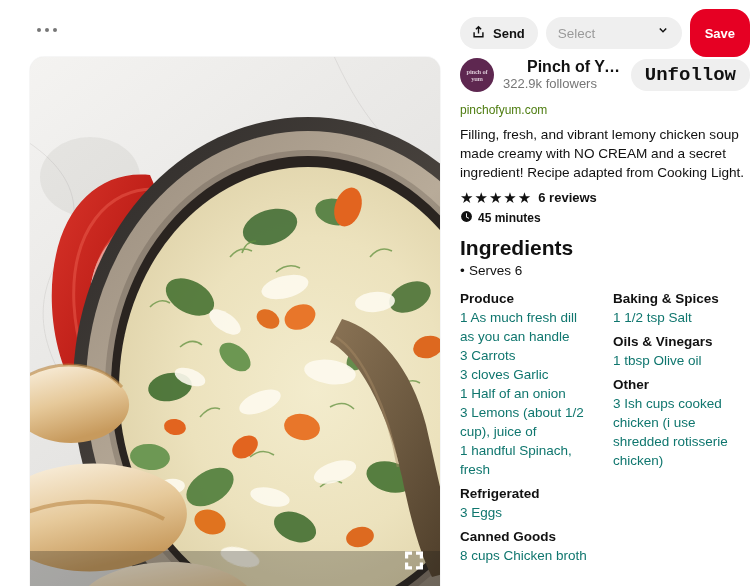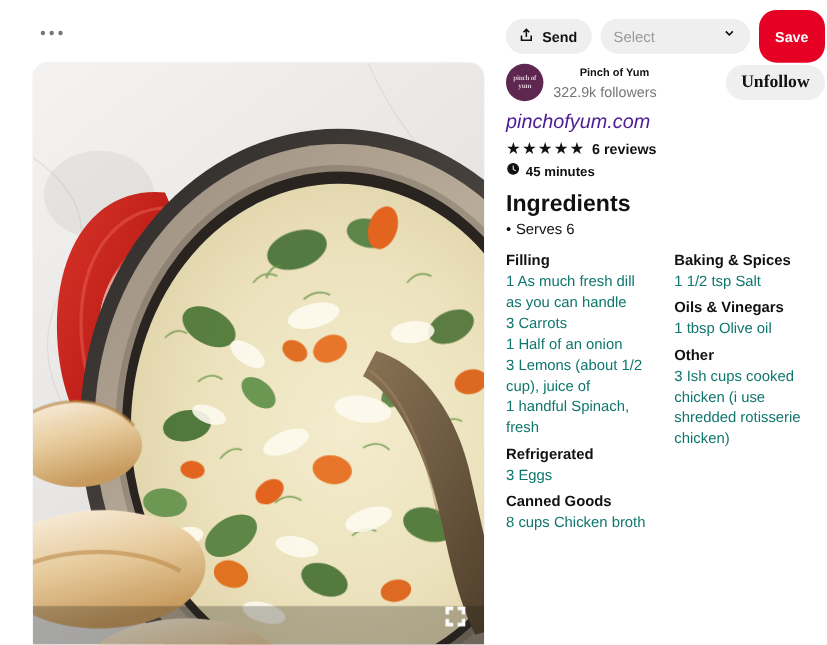--- a/index.html
+++ b/index.html
@@ -153,58 +153,57 @@
   .avatar .av-l1, .avatar .av-l2 {
     color: #d7c3d2;
     font-size: 6.5px;
     line-height: 7px;
     letter-spacing: -0.2px;
     font-weight: bold;
     font-family: "Liberation Serif", serif;
   }
   .creator-meta { flex: 1 1 auto; min-width: 0; }
   .creator-name {
-    font-size: 10px;
+    font-size: 16px;
     font-weight: bold;
     color: #111111;
     line-height: 17px;
     white-space: nowrap;
     overflow: hidden;
     text-overflow: ellipsis;
     padding-left: 24px;
   }
   .creator-followers {
     font-size: 13px;
     color: #767676;
     line-height: 17px;
   }
   .unfollow-btn {
     flex: 0 0 auto;
     height: 32px;
     padding: 0 14px;
     background: #efefef;
     border: none;
     border-radius: 16px;
-    font-family: Liberation Serif, serif;
-    font-size: 16px;
+    font-family: Liberation Mono, monospace;
+    font-size: 19px;
     font-weight: bold;
     color: #111111;
     cursor: pointer;
   }
 
   
   .source-link {
     display: block;
-    font-size: 18px;
-    color: #4c1d95;
+    font-size: 12px;
+    color: #4d7c0f;
     text-decoration: none;
     line-height: 20px;
     padding: 2px 0 5px 0;
     cursor: pointer;
-    font-style: italic;
   }
   .description {
     font-size: 13.6px;
     line-height: 19px;
     color: #111111;
     padding-bottom: 5px;
   }
 
   
   .rating-row {
@@ -461,20 +460,21 @@
       </div>
       <div class="creator-meta">
         <div class="creator-name">Pinch of Yum</div>
         <div class="creator-followers">322.9k followers</div>
       </div>
       <button class="unfollow-btn">Unfollow</button>
     </div>
 
     <a class="source-link">pinchofyum.com</a>
 
+    <div class="description">Filling, fresh, and vibrant lemony chicken soup made creamy with NO CREAM and a secret ingredient! Recipe adapted from Cooking Light.</div>
 
     <div class="rating-row">
       <span class="stars">
         <span class="star">★</span>
         <span class="star">★</span>
         <span class="star">★</span>
         <span class="star">★</span>
         <span class="star">★</span>
       </span>
       <span class="reviews-txt">6 reviews</span>
@@ -489,23 +489,24 @@
       </span>
       <span class="time-txt">45 minutes</span>
     </div>
 
     <div class="ing-title">Ingredients</div>
     <div class="serves">Serves 6</div>
 
     <div class="ing-grid">
 
       <div class="ing-col col1">
-        <div class="cat-head first">Filling</div>
+        <div class="cat-head first">Produce</div>
         <div class="ing-item">1 As much fresh dill as you can handle</div>
         <div class="ing-item">3 Carrots</div>
+        <div class="ing-item">3 cloves Garlic</div>
         <div class="ing-item">1 Half of an onion</div>
         <div class="ing-item">3 Lemons (about 1/2 cup), juice of</div>
         <div class="ing-item">1 handful Spinach, fresh</div>
 
         <div class="cat-head">Refrigerated</div>
         <div class="ing-item">3 Eggs</div>
 
         <div class="cat-head">Canned Goods</div>
         <div class="ing-item">8 cups Chicken broth</div>
       </div>

